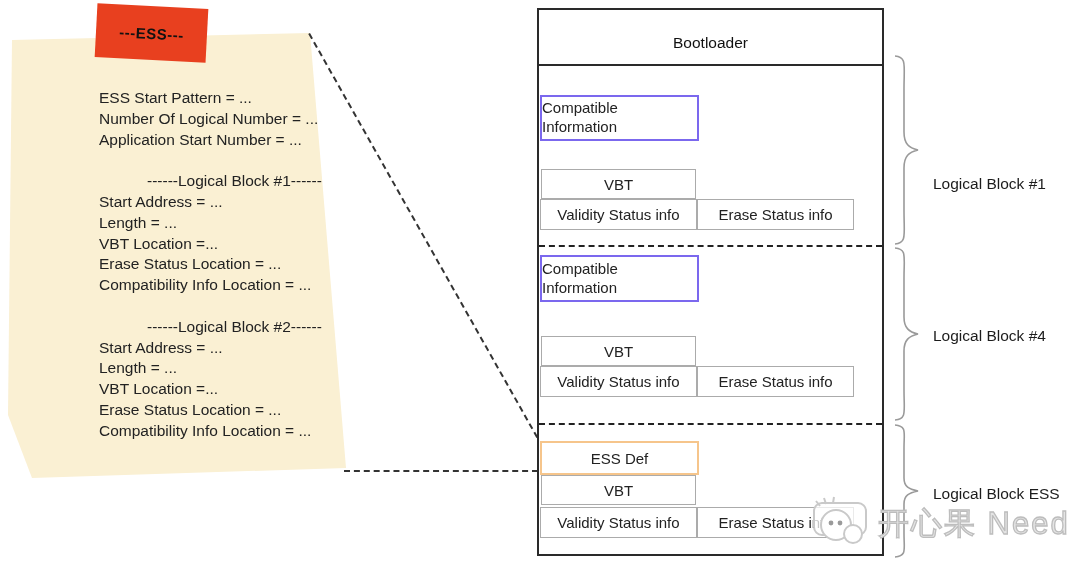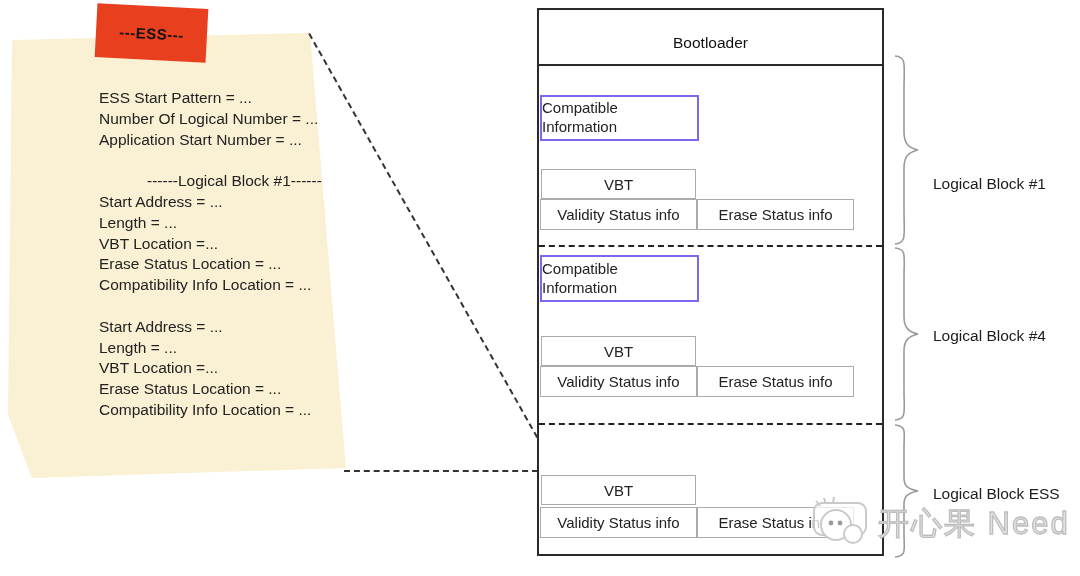--- a/index.html
+++ b/index.html
@@ -75,20 +75,21 @@
       <div class="nline">Number Of Logical Number = ...</div>
       <div class="nline">Application Start Number = ...</div>
       <div class="nline blank"></div>
       <div class="nline header">------Logical Block #1------</div>
       <div class="nline">Start Address = ...</div>
       <div class="nline">Length = ...</div>
       <div class="nline">VBT Location =...</div>
       <div class="nline">Erase Status Location = ...</div>
       <div class="nline">Compatibility Info Location = ...</div>
       <div class="nline blank"></div>
+      <div class="nline header">------Logical Block #2------</div>
       <div class="nline">Start Address = ...</div>
       <div class="nline">Length = ...</div>
       <div class="nline">VBT Location =...</div>
       <div class="nline">Erase Status Location = ...</div>
       <div class="nline">Compatibility Info Location = ...</div>
     </div>
   </div>
 
   <div class="tag">---ESS---</div>
 
@@ -103,20 +104,21 @@
     <div class="cell gray val1">Validity Status info</div>
     <div class="cell gray era1">Erase Status info</div>
     <div class="sep sep1"></div>
 
     <div class="cell purple ci2">Compatible Information</div>
     <div class="cell gray vbt2">VBT</div>
     <div class="cell gray val2">Validity Status info</div>
     <div class="cell gray era2">Erase Status info</div>
     <div class="sep sep2"></div>
 
+    <div class="cell orange ess3">ESS Def</div>
     <div class="cell gray vbt3">VBT</div>
     <div class="cell gray val3">Validity Status info</div>
     <div class="cell gray era3">Erase Status info</div>
   </div>
 
   <svg class="brace" style="top:55px" width="30" height="190">
     <path d="M2,1 C14,2 11,10 11,34 L11,77 C11,89 16,93 25,95 C16,97 11,101 11,113 L11,156 C11,180 14,188 2,189"></path>
   </svg>
   <svg class="brace" style="top:247px" width="30" height="174">
     <path d="M2,1 C14,2 11,9 11,31 L11,70 C11,81 16,85 25,87 C16,89 11,93 11,104 L11,143 C11,165 14,172 2,173"></path>

